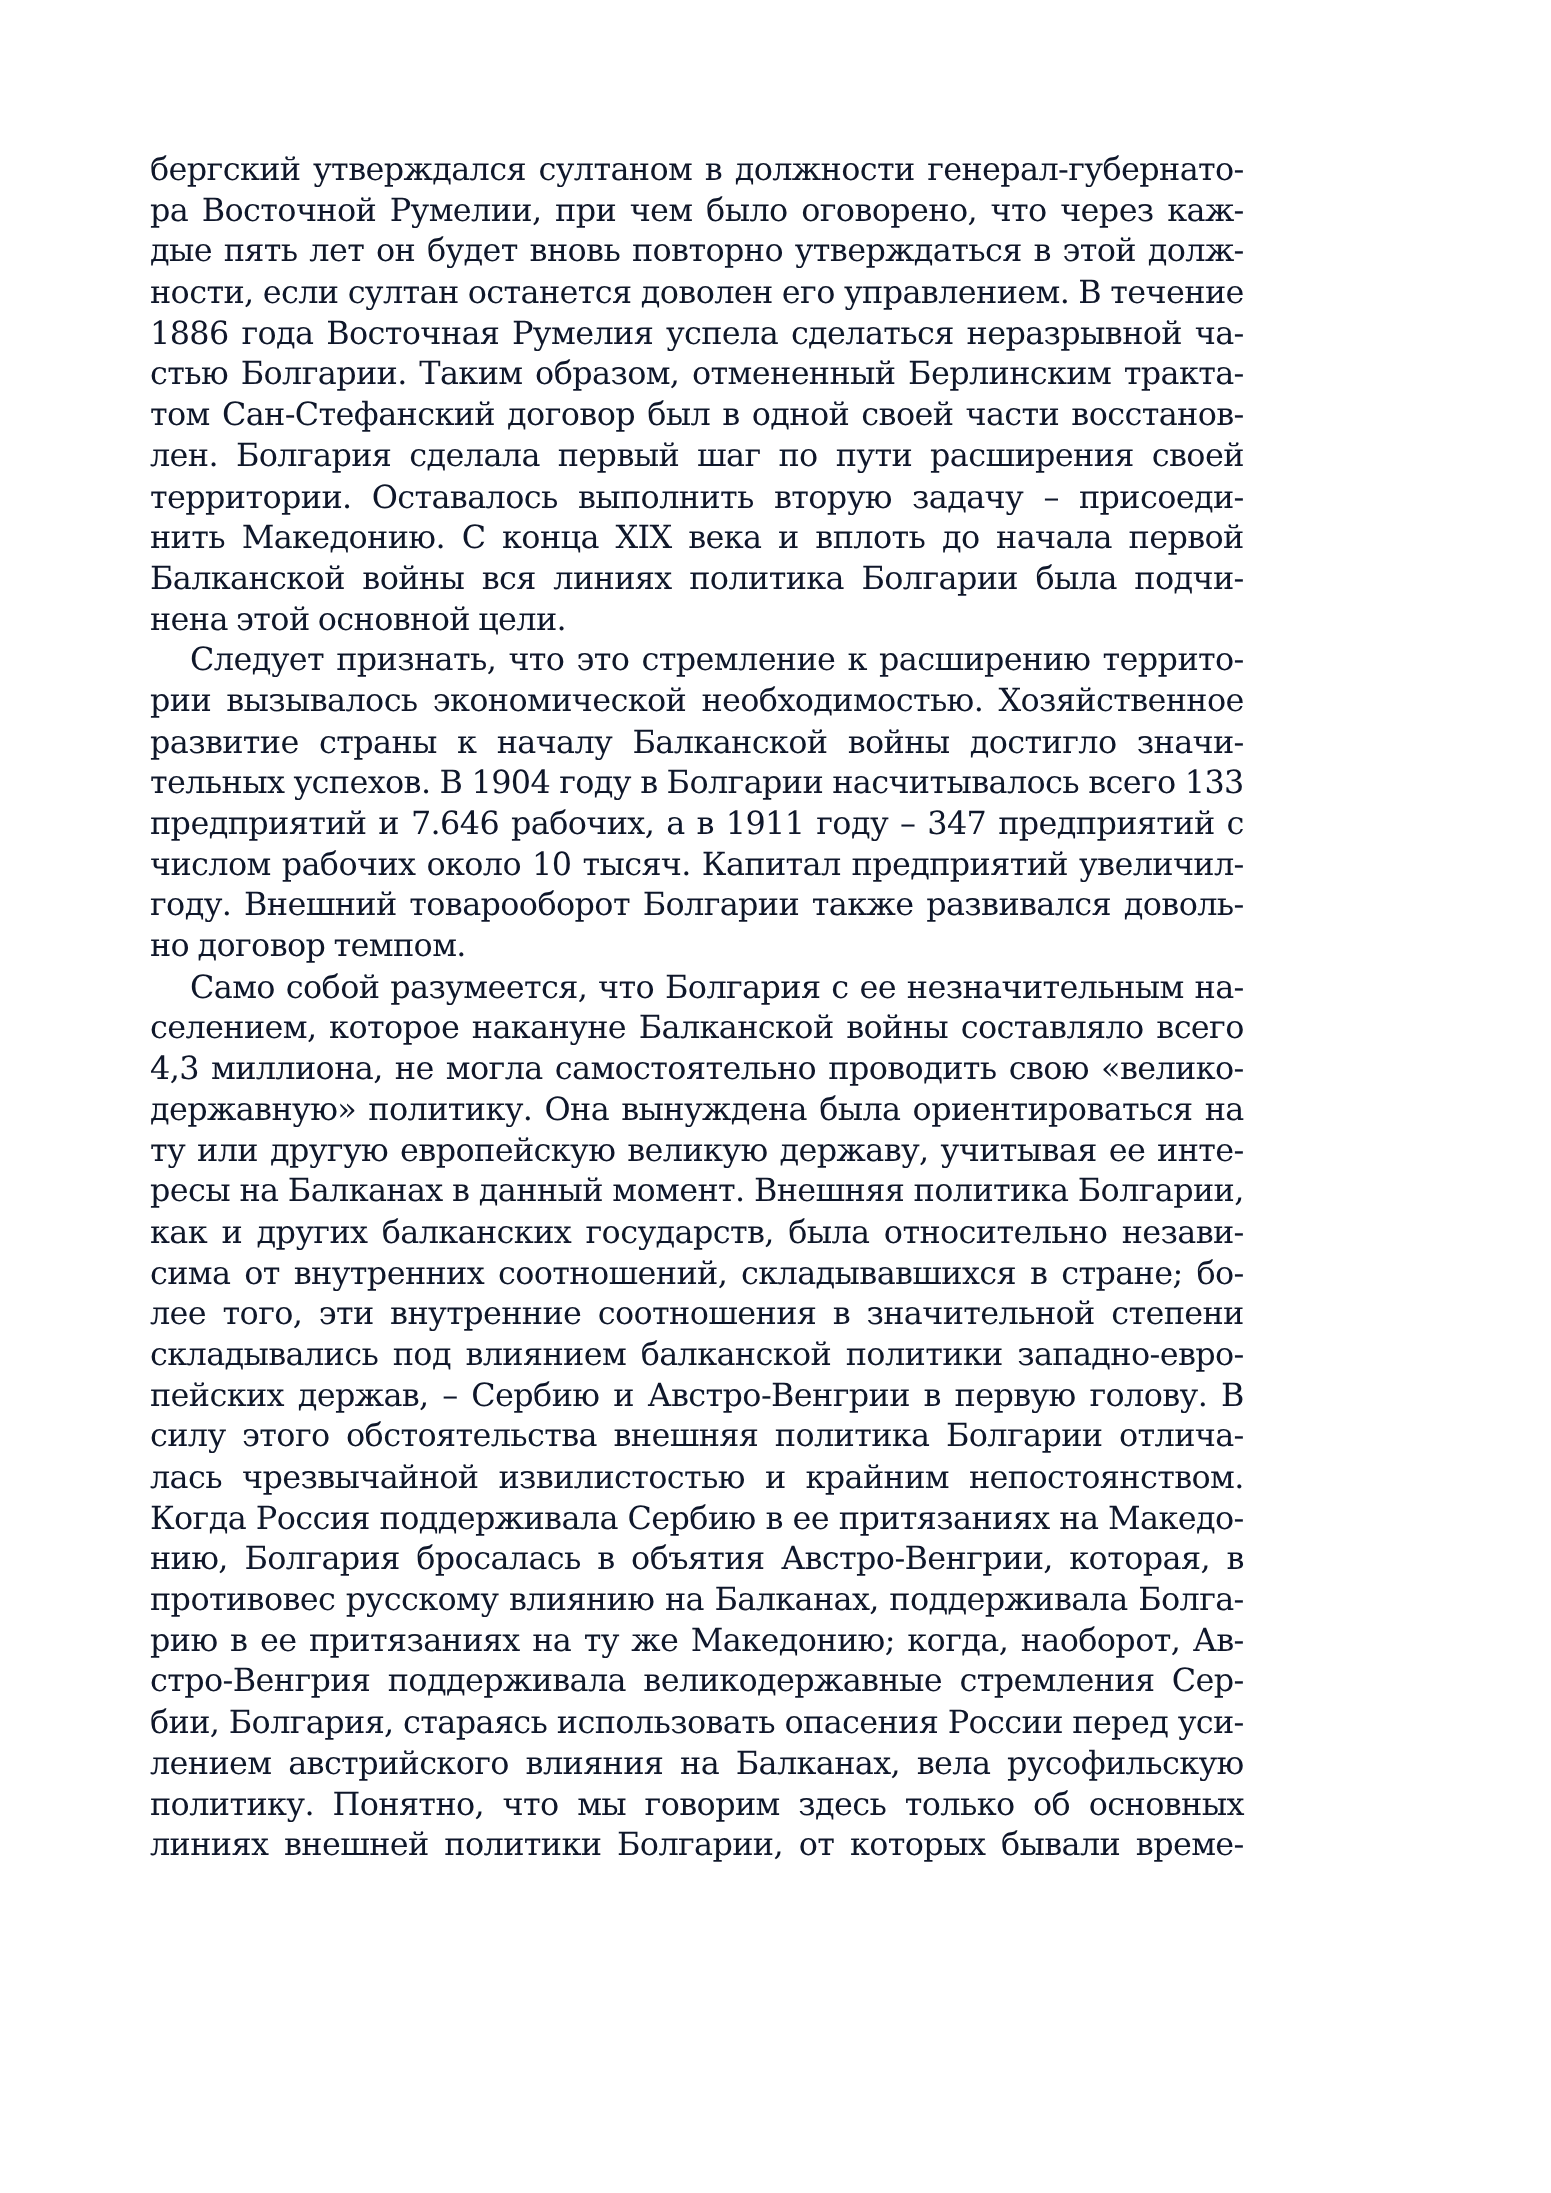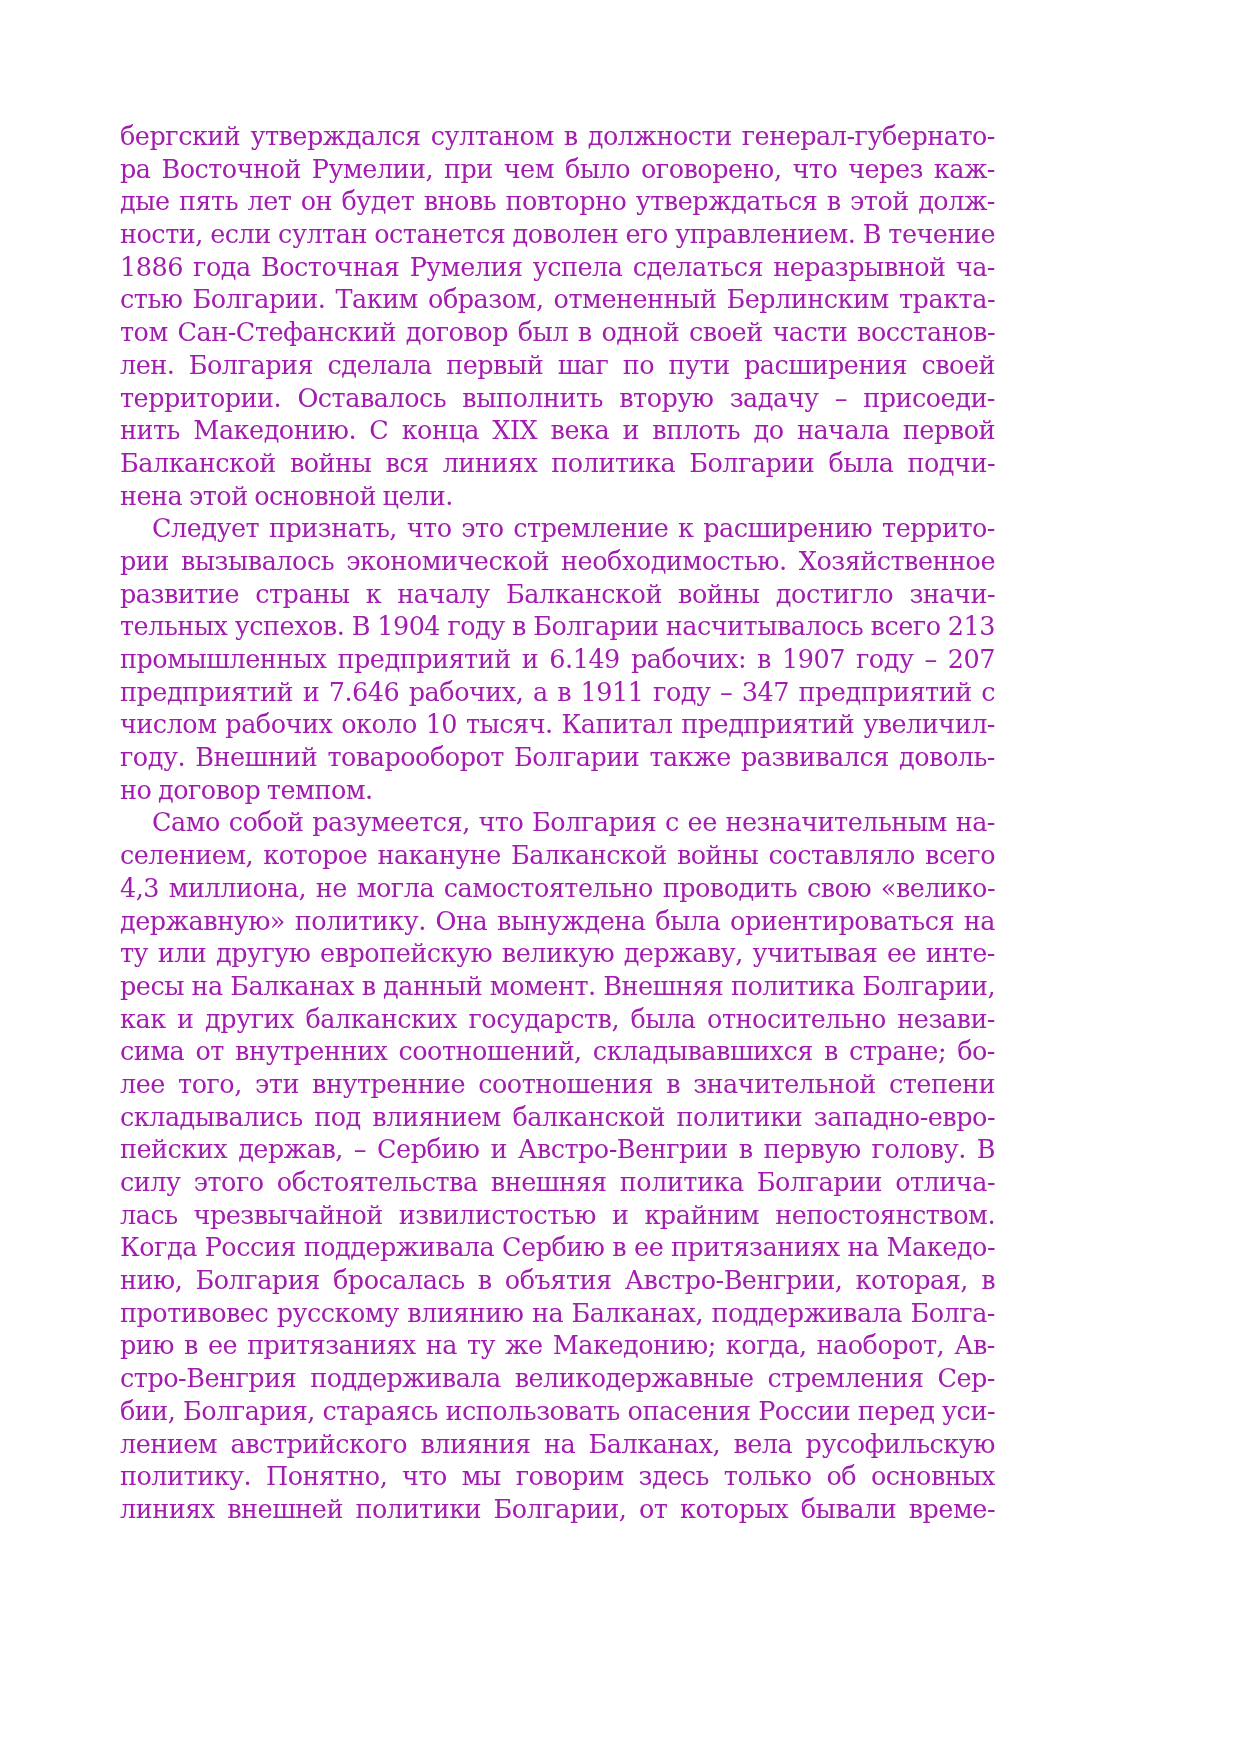--- a/index.html
+++ b/index.html
@@ -18,21 +18,21 @@
       left: 120px;
       top: 120px;
       width: 875px;
     }
     .line {
       display: block;
       font-family: "DejaVu Serif", "Liberation Serif", serif;
       font-size: 25.5px;
       line-height: 32.7px;
       height: 32.7px;
-      color: #a21caf;
+      color: #0f172a;
       white-space: nowrap;
       text-align: justify;
       text-align-last: justify;
       letter-spacing: -0.5px;
       word-spacing: -1px;
     }
     .line.last {
       text-align-last: left;
     }
     .line.indent {
@@ -57,22 +57,21 @@
     <span class="line">территории. Оставалось выполнить вторую задачу – присоеди-</span>
     <span class="line">нить Македонию. С конца XIX века и вплоть до начала первой</span>
     <span class="line">Балканской войны вся линиях политика Болгарии была подчи-</span>
     <span class="line last">нена этой основной цели.</span>
   </div>
 
   <div>
     <span class="line indent">Следует признать, что это стремление к расширению террито-</span>
     <span class="line">рии вызывалось экономической необходимостью. Хозяйственное</span>
     <span class="line">развитие страны к началу Балканской войны достигло значи-</span>
-    <span class="line">тельных успехов. В 1904 году в Болгарии насчитывалось всего 213</span>
-    <span class="line">промышленных предприятий и 6.149 рабочих: в 1907 году – 207</span>
+    <span class="line">тельных успехов. В 1904 году в Болгарии насчитывалось всего 133</span>
     <span class="line">предприятий и 7.646 рабочих, а в 1911 году – 347 предприятий с</span>
     <span class="line">числом рабочих около 10 тысяч. Капитал предприятий увеличил-</span>
     <span class="line">году. Внешний товарооборот Болгарии также развивался доволь-</span>
     <span class="line last">но договор темпом.</span>
   </div>
 
   <div>
     <span class="line indent">Само собой разумеется, что Болгария с ее незначительным на-</span>
     <span class="line">селением, которое накануне Балканской войны составляло всего</span>
     <span class="line">4,3 миллиона, не могла самостоятельно проводить свою «велико-</span>

